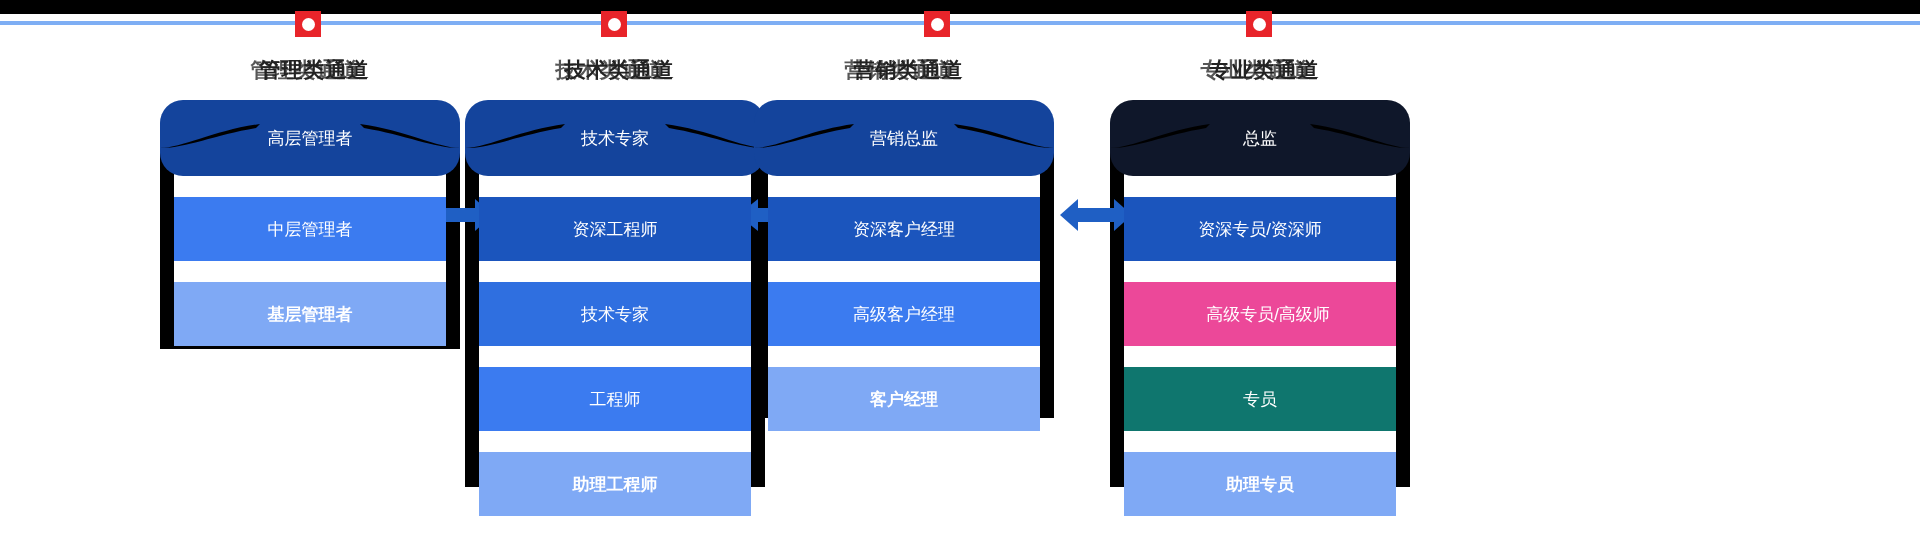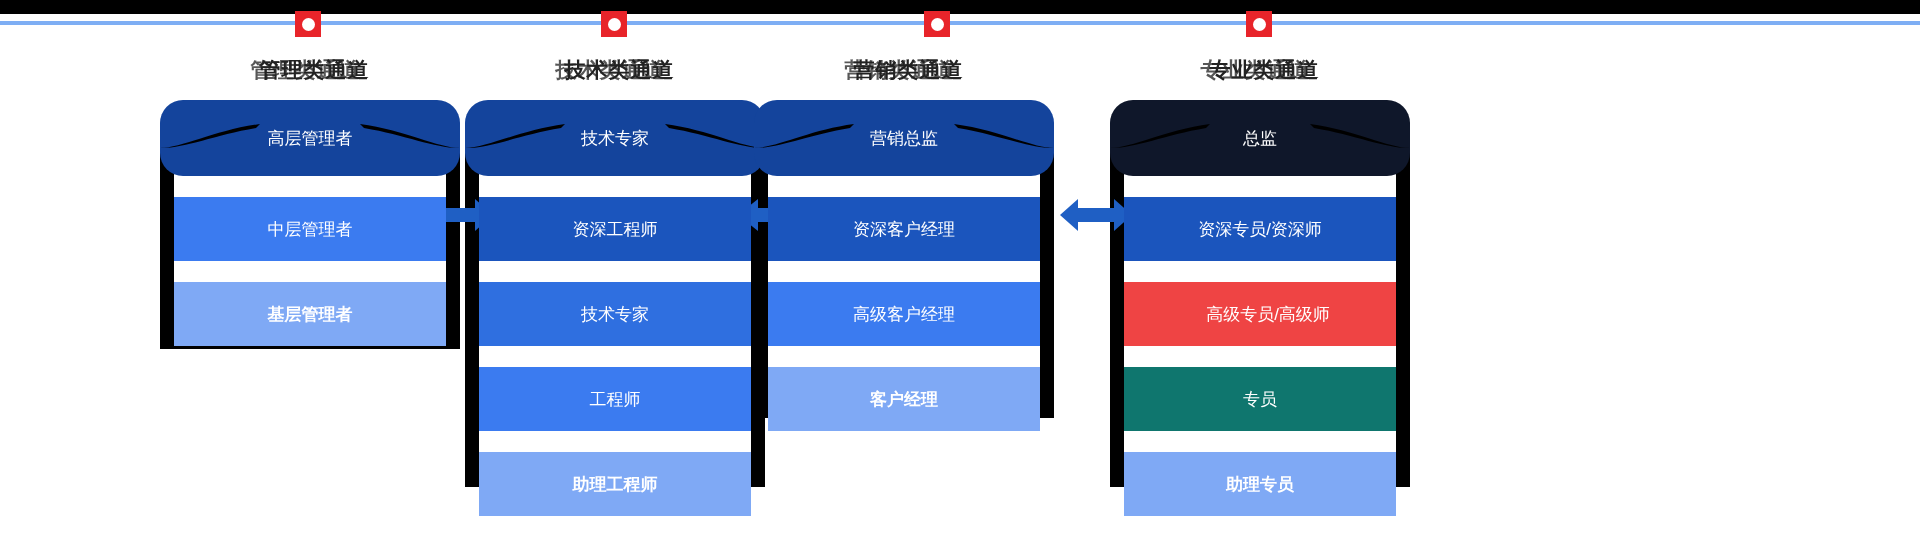--- a/index.html
+++ b/index.html
@@ -209,21 +209,21 @@
             <div class="card hat" style="background: #0f172a;">
               <span>总监</span>
               <svg class="swoosh" viewBox="0 0 300 26" preserveAspectRatio="none">
                 <path d="M0 26 C 22 26, 55 8, 100 2 L 96 6 C 55 13, 25 26, 2 26 Z" fill="#000000"></path>
                 <path d="M300 26 C 278 26, 245 8, 200 2 L 204 6 C 245 13, 275 26, 298 26 Z" fill="#000000"></path>
               </svg>
             </div>
             <div class="card" style="background: rgb(27, 85, 189);">
               <span>资深专员/资深师</span>
             </div>
-            <div class="card" style="background: #ef4444; padding-left: 16px;">
+            <div class="card" style="background: #ec4899; padding-left: 16px;">
               <span>高级专员/高级师</span>
             </div>
             <div class="card" style="background: #0f766e;">
               <span>专员</span>
             </div>
             <div class="card" style="background: rgb(127, 169, 245);">
               <span>助理专员</span>
             </div>
           </div>
         </div>

